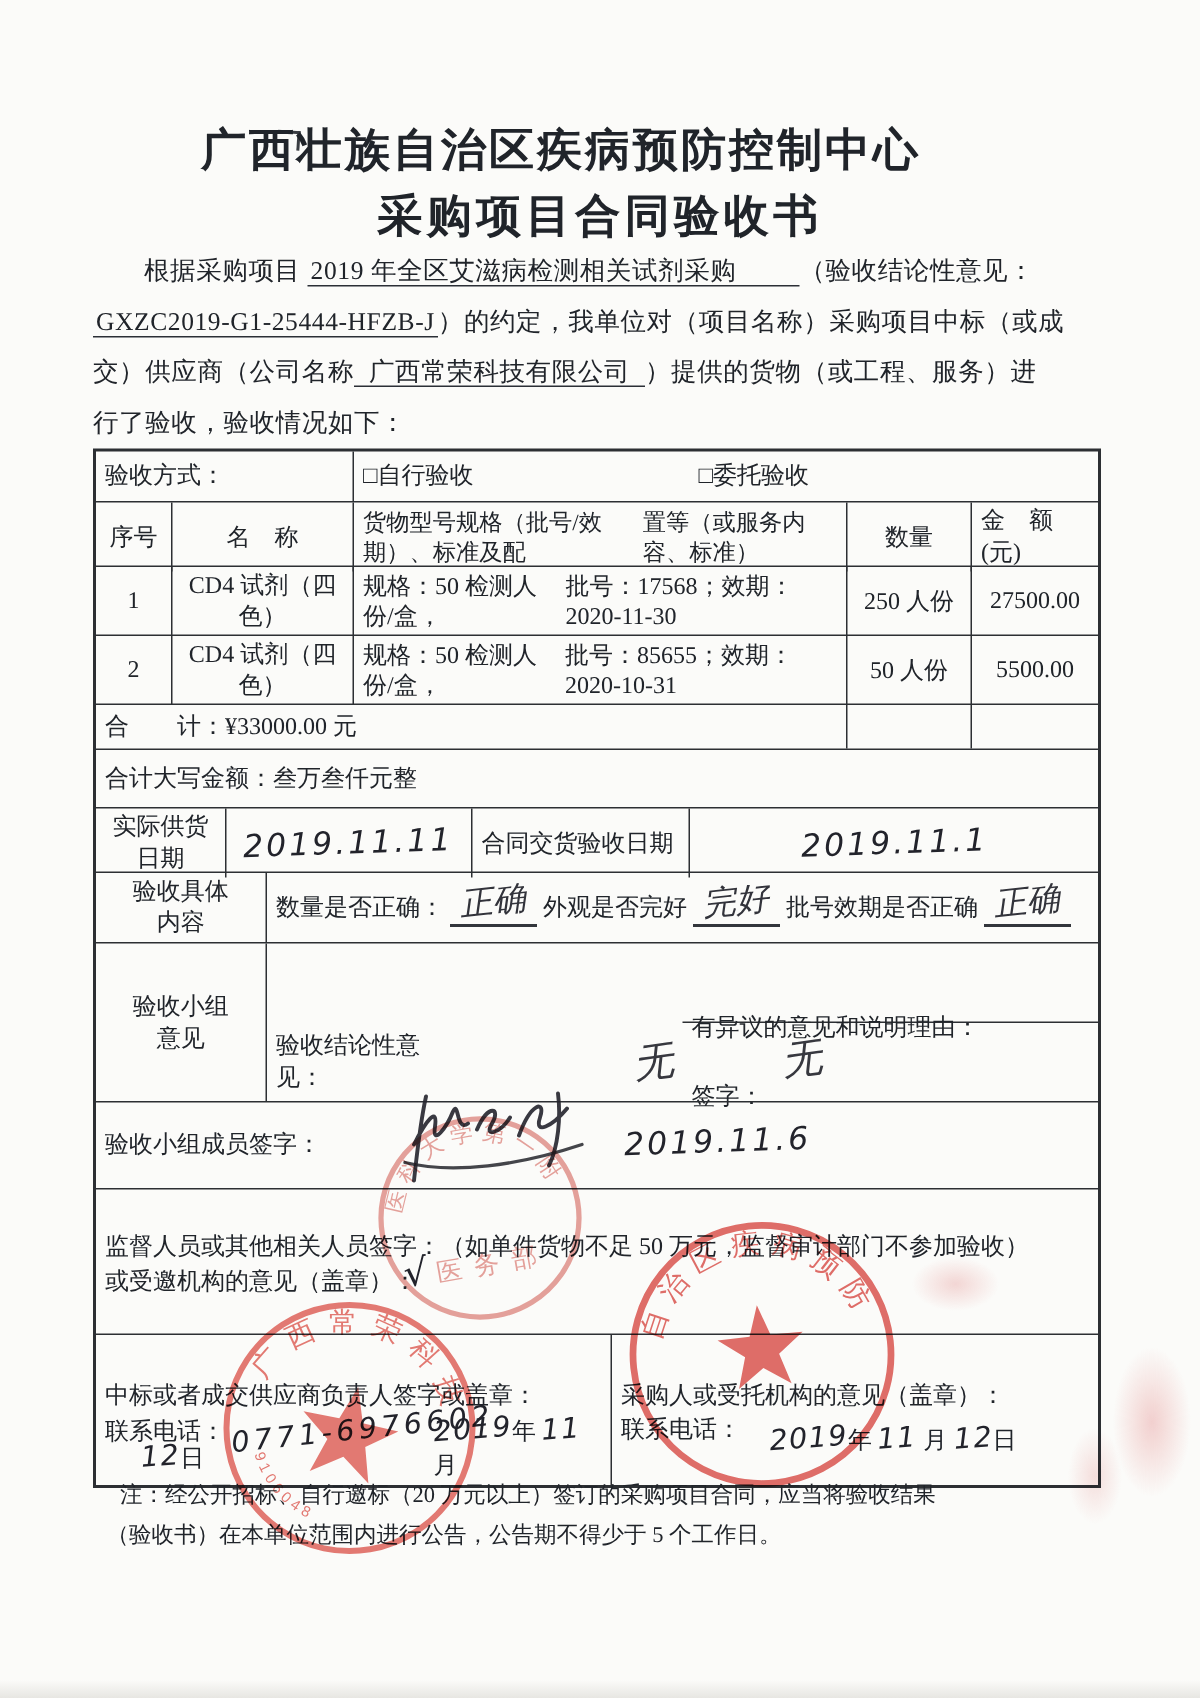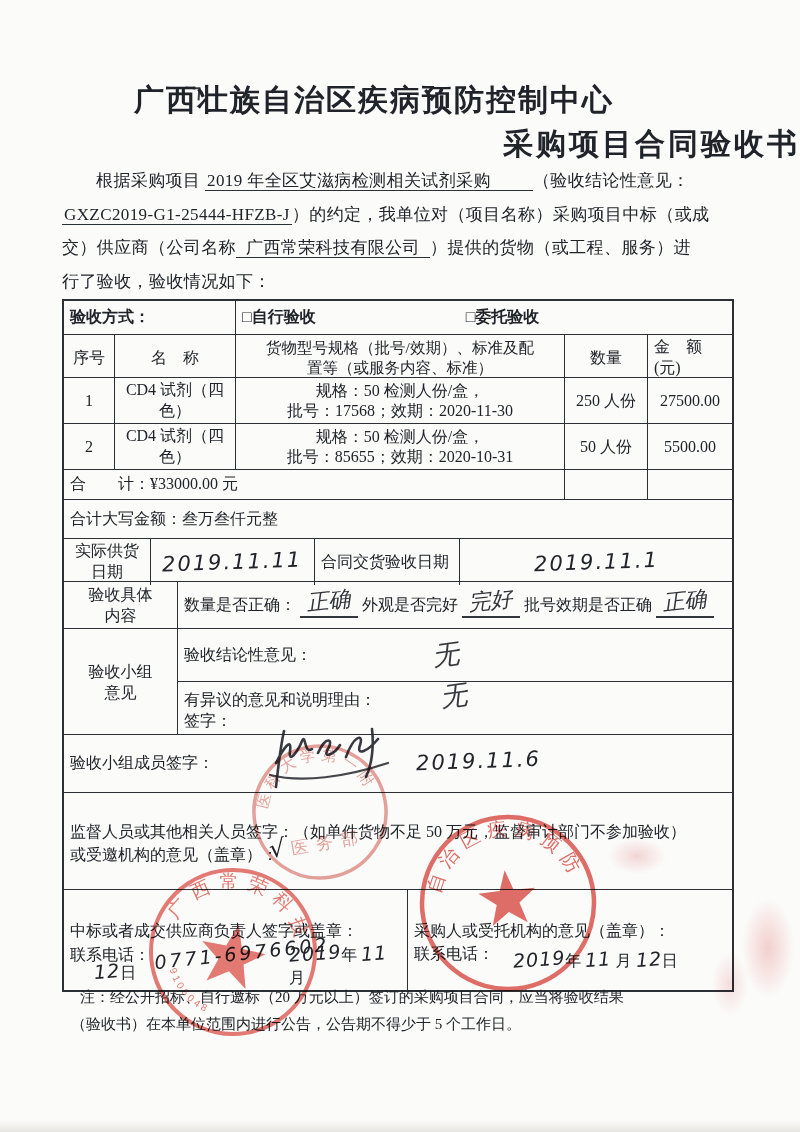--- a/index.html
+++ b/index.html
@@ -3,42 +3,42 @@
 <meta charset="utf-8">
 <style>
   html,body{margin:0;padding:0;}
   body{width:800px;height:1132px;position:relative;background:#fbfbf9;
        font-family:"Liberation Serif",serif;color:#20242a;overflow:hidden;}
   .sheet{position:absolute;inset:0;}
 
   
   .title1{position:absolute;top:80px;left:0;width:748px;text-align:center;
           font-size:30px;font-weight:700;letter-spacing:2px;}
-  .title2{position:absolute;top:124px;left:0;width:800px;text-align:right;
+  .title2{position:absolute;top:124px;left:0;width:800px;text-align:center;
           font-size:30px;font-weight:700;letter-spacing:3px;}
 
   
   .intro{position:absolute;top:164px;left:62px;width:676px;font-size:17px;
          line-height:33.5px;letter-spacing:.4px;}
   .intro .ln{white-space:nowrap;}
   .ln1{text-indent:34px;}
   .u{border-bottom:1.6px solid #2b2f36;padding:0 2px;}
   .u-proj{padding-right:42px;}
   .u-supp{padding:0 10px;}
 
   
   .vtable{position:absolute;top:299px;left:62px;width:668px;
           border:2px solid #2c2f33;background:transparent;font-size:16px;}
   .trow{display:grid;border-top:1.6px solid #2c2f33;position:relative;}
-  .trow:first-child{border-top:none;font-weight:bold;}
+  .trow:first-child{border-top:none;}
   .tc{border-left:1.6px solid #2c2f33;display:flex;align-items:center;
       box-sizing:border-box;padding:2px 6px;position:relative;}
   .tc:first-child{border-left:none;}
   .tc.center{justify-content:center;text-align:center;}
-  .tc.colmn{flex-direction:column;justify-content:center;align-items:center;}
+  .tc.colmn{justify-content:center;align-items:flex-end;}
   .r1{grid-template-columns:171px 497px;height:33px;}
   .rg{grid-template-columns:50px 121px 329px 83px 85px;}
   .r2{height:42px;}
   .r3,.r4{height:45px;}
   .r5{height:29px;}
   .r6{grid-template-columns:668px;height:38px;}
   .r7{grid-template-columns:86px 164px 145px 273px;height:42px;}
   .r8{grid-template-columns:113px 555px;height:46px;}
   .r9{grid-template-columns:113px 555px;height:105px;}
   .r10{grid-template-columns:668px;height:57px;}

